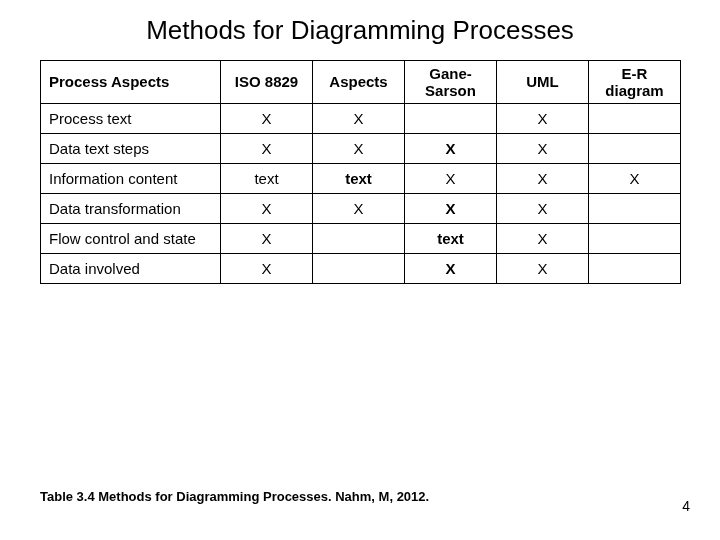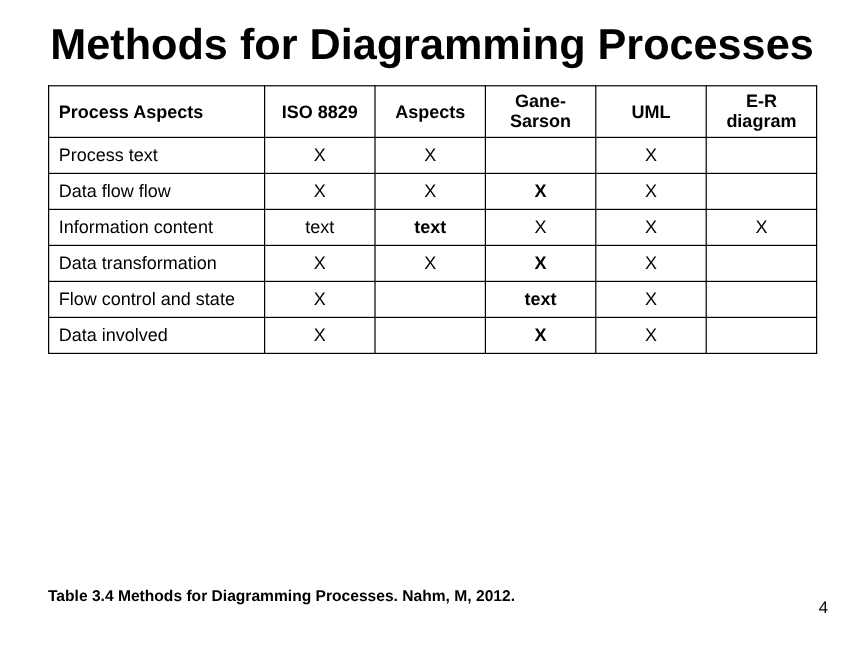--- a/index.html
+++ b/index.html
@@ -1,18 +1,18 @@
 <!DOCTYPE html>
 <html><head>
   <meta charset="utf-8">
   <style>
     * { box-sizing: border-box; margin: 0; padding: 0; }
     html, body { width: 720px; height: 540px; background: #fff; font-family: Verdana, Arial, sans-serif; }
     .slide { position: relative; width: 720px; height: 540px; padding: 16px 40px 0 40px; }
-    .title { font-size: 36px; font-weight: 700; text-align: center; margin: 0 auto 14px auto; line-height: 1.15; }
+    .title { font-size: 26px; font-weight: 400; text-align: center; margin: 0 auto 14px auto; line-height: 1.15; }
     table { border-collapse: collapse; width: 640px; margin: 0 auto; table-layout: fixed; }
     th, td { border: 1px solid #000; padding: 4px 8px; font-size: 15px; height: 30px; vertical-align: middle; }
     th { font-weight: 700; text-align: center; }
     th.first { text-align: left; }
     td.aspect { text-align: left; font-weight: 400; }
     td.cell { text-align: center; font-weight: 400; }
     td.bold { font-weight: 700; }
     col.c0 { width: 180px; }
     col.cx { width: 92px; }
     .caption { position: absolute; left: 40px; bottom: 36px; font-size: 13px; font-weight: bold; }
@@ -47,21 +47,21 @@
     <tbody>
         <tr>
           <td class="aspect">Process text</td>
           <td class="cell">X</td>
           <td class="cell">X</td>
           <td class="cell"></td>
           <td class="cell">X</td>
           <td class="cell"></td>
         </tr>
         <tr>
-          <td class="aspect">Data flow flow</td>
+          <td class="aspect">Data text steps</td>
           <td class="cell">X</td>
           <td class="cell">X</td>
           <td class="cell bold">X</td>
           <td class="cell">X</td>
           <td class="cell"></td>
         </tr>
         <tr>
           <td class="aspect">Information content</td>
           <td class="cell">text</td>
           <td class="cell bold">text</td>

